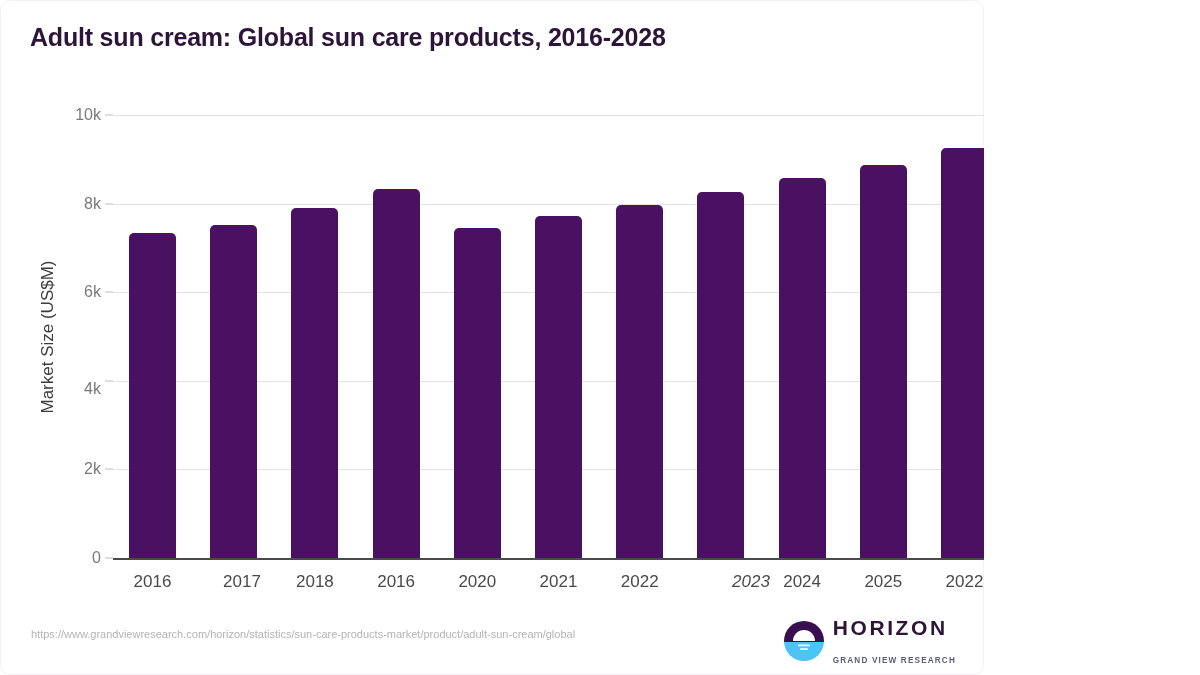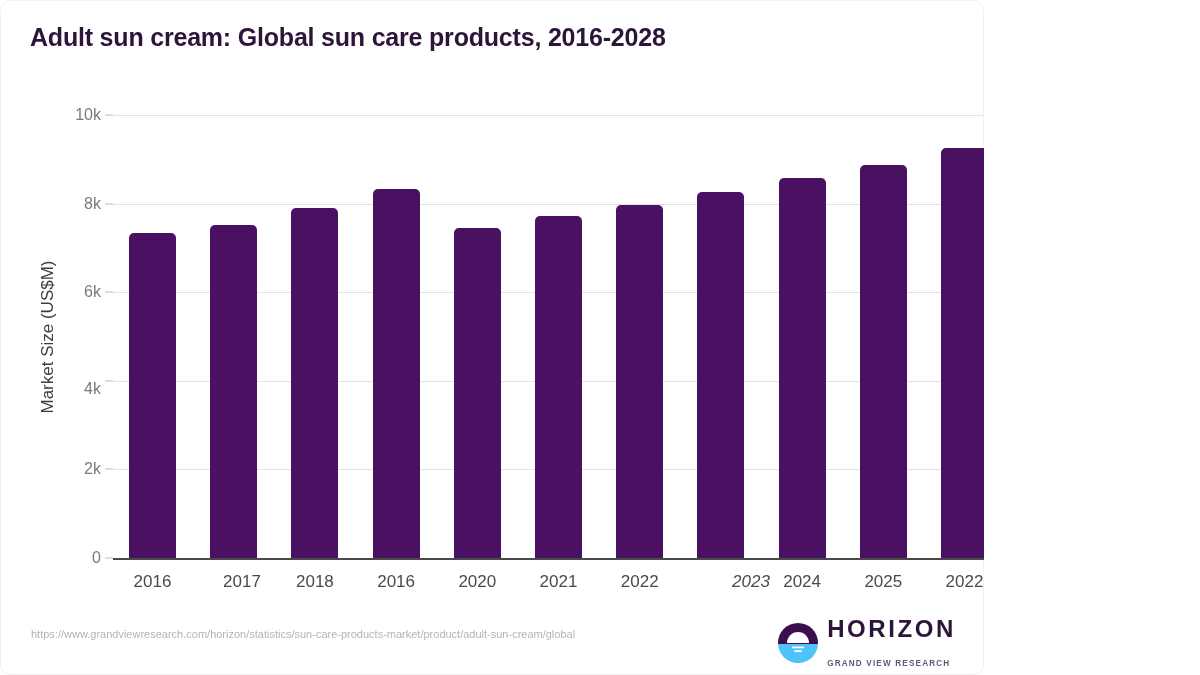--- a/index.html
+++ b/index.html
@@ -125,21 +125,21 @@
     position: absolute;
     right: 28px;
     top: 617px;
     display: flex;
     align-items: center;
     gap: 9px;
   }
   #logo-mark { width: 40px; height: 40px; }
   #logo-text { display: flex; flex-direction: column; line-height: 1; }
   #logo-word {
-    font-size: 24px;
+    font-size: 21px;
     font-weight: bold;
     letter-spacing: 2.6px;
     color: #2d1539;
   }
   #logo-sub {
     font-size: 8.2px;
     font-weight: bold;
     letter-spacing: 1.15px;
     color: #5c5c7a;
     margin-top: 19px;

